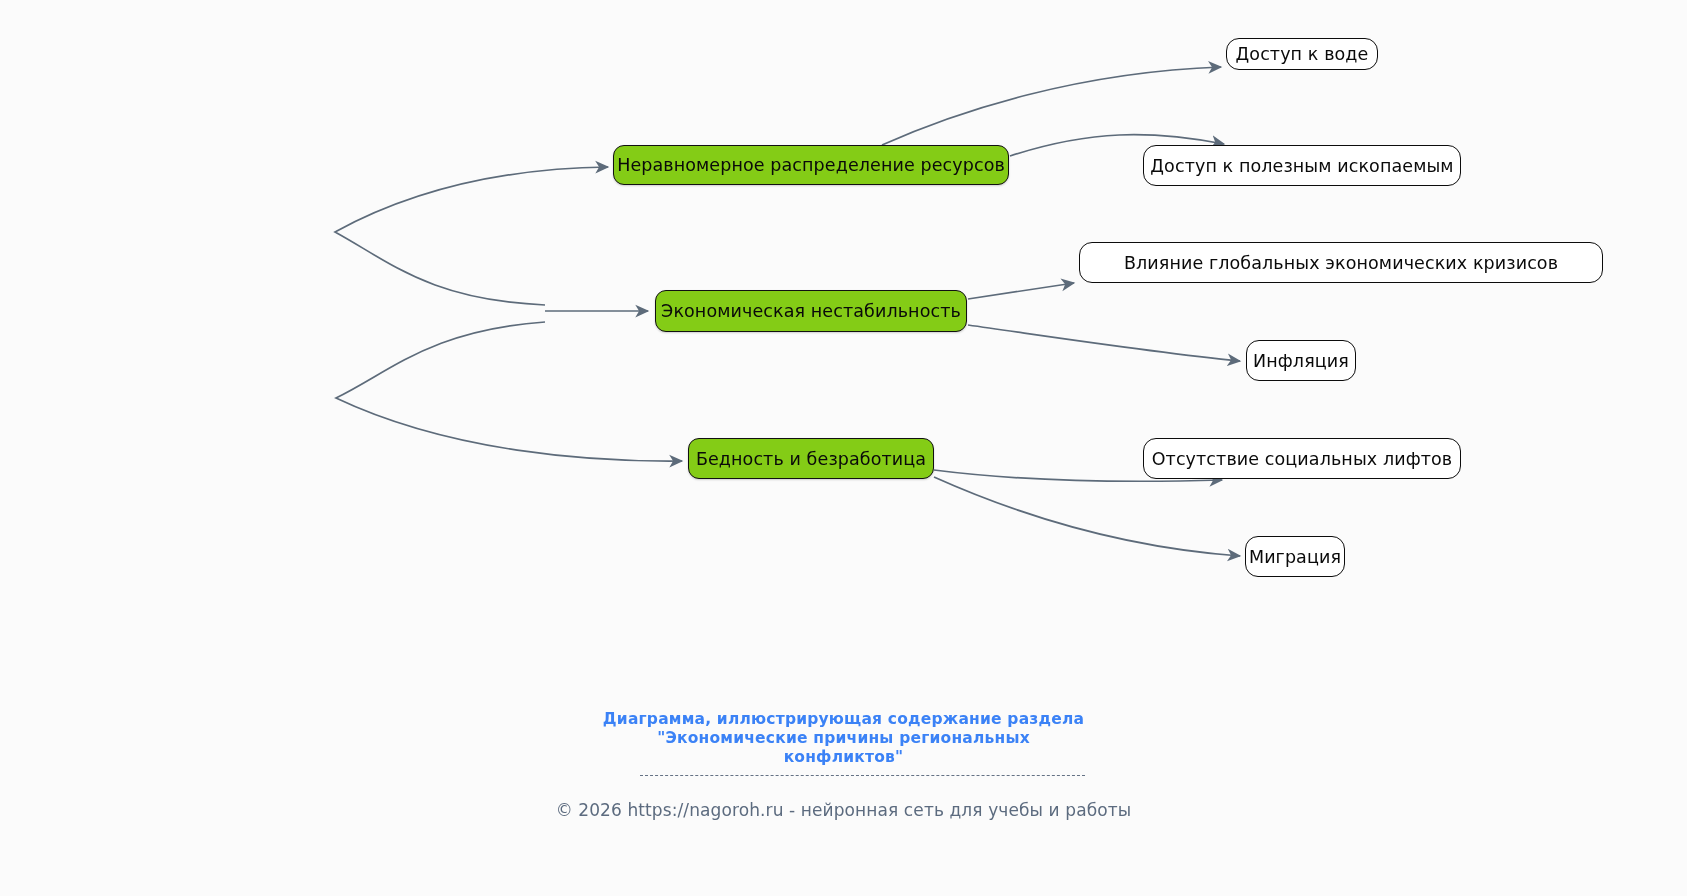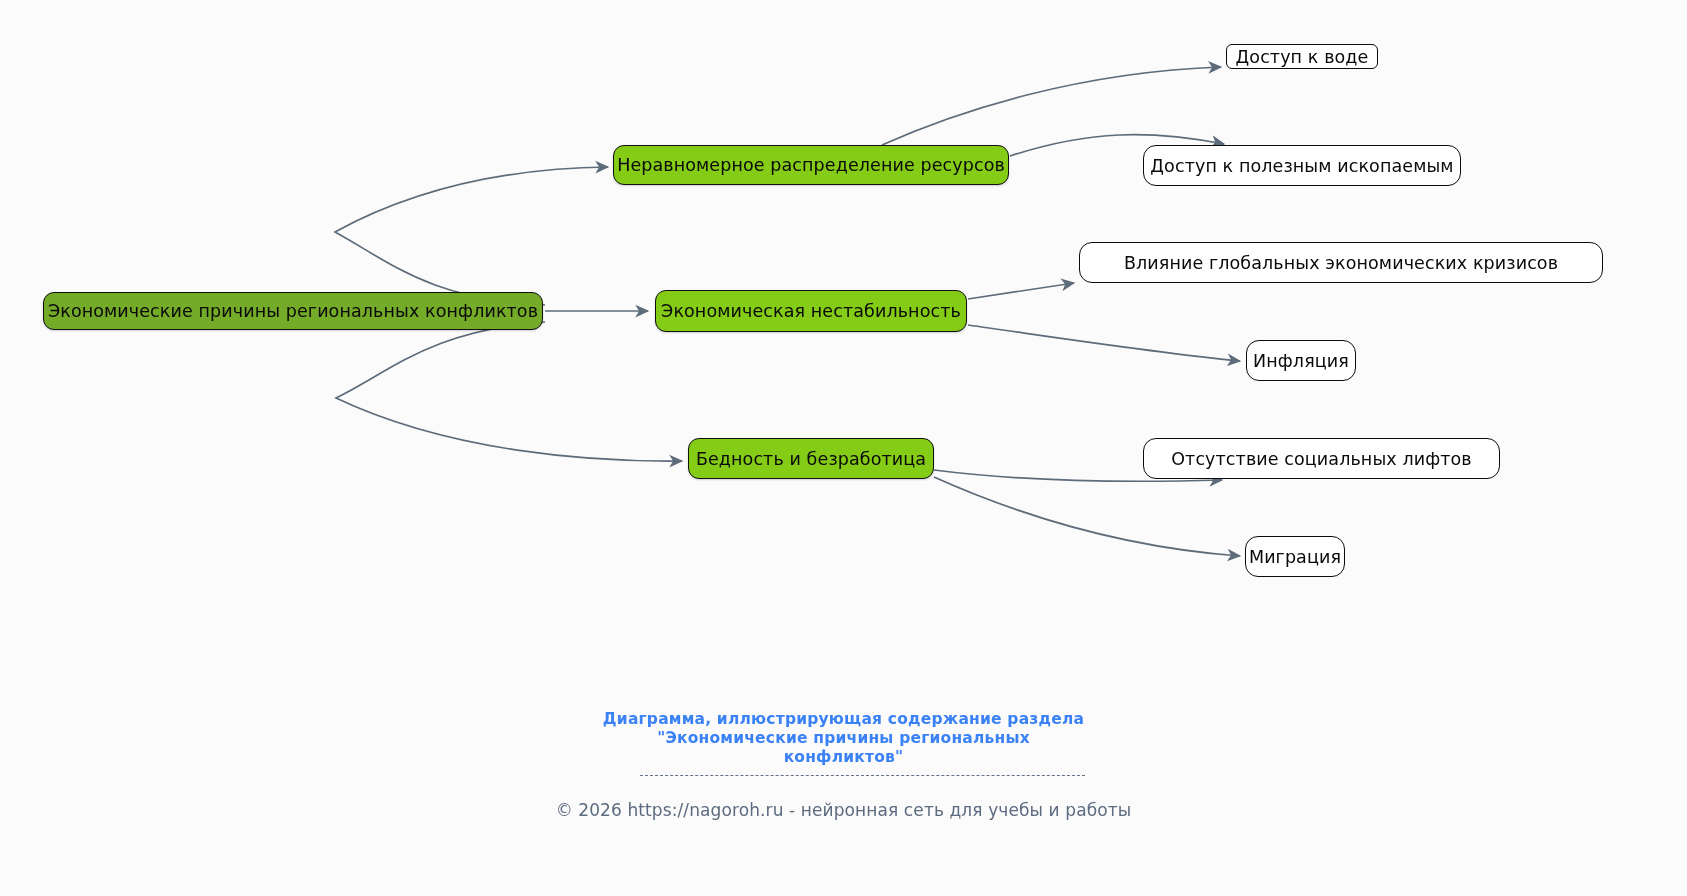--- a/index.html
+++ b/index.html
@@ -107,53 +107,50 @@
     <path d="M 882 145 C 960 110, 1080 72, 1221 67" fill="none" stroke="#5d6b7a" stroke-width="1.7" marker-end="url(#arrow)"></path>
     <path d="M 1010 156 C 1090 130, 1150 130, 1224 144" fill="none" stroke="#5d6b7a" stroke-width="1.7" marker-end="url(#arrow)"></path>
 
     <path d="M 968 299 L 1074 283" fill="none" stroke="#5d6b7a" stroke-width="1.7" marker-end="url(#arrow)"></path>
     <path d="M 968 325 C 1060 338, 1150 352, 1240 361" fill="none" stroke="#5d6b7a" stroke-width="1.7" marker-end="url(#arrow)"></path>
 
     <path d="M 934 470 C 1020 481, 1120 483, 1222 480" fill="none" stroke="#5d6b7a" stroke-width="1.7" marker-end="url(#arrow)"></path>
     <path d="M 934 477 C 1030 520, 1130 548, 1240 556" fill="none" stroke="#5d6b7a" stroke-width="1.7" marker-end="url(#arrow)"></path>
   </svg>
 
-  <div class="node node-root" style="left:43px; top:292px; width:500px; height:38px;">
-    <span>Экономические причины региональных конфликтов</span>
-  </div>
 
   <div class="node node-branch" style="left:613px; top:145px; width:396px; height:40px;">
     <span>Неравномерное распределение ресурсов</span>
   </div>
 
   <div class="node node-branch" style="left:655px; top:290px; width:312px; height:42px;">
     <span>Экономическая нестабильность</span>
   </div>
 
   <div class="node node-branch" style="left:688px; top:438px; width:246px; height:41px;">
     <span>Бедность и безработица</span>
   </div>
 
-  <div class="node node-leaf" style="left:1226px; top:44px; width:152px; height:25px;border-radius:6px;">
+  <div class="node node-leaf" style="left:1226px; top:38px; width:152px; height:32px;">
     <span>Доступ к воде</span>
   </div>
 
   <div class="node node-leaf" style="left:1143px; top:145px; width:318px; height:41px;">
     <span>Доступ к полезным ископаемым</span>
   </div>
 
   <div class="node node-leaf" style="left:1079px; top:242px; width:524px; height:41px;">
     <span>Влияние глобальных экономических кризисов</span>
   </div>
 
   <div class="node node-leaf" style="left:1246px; top:340px; width:110px; height:41px;">
     <span>Инфляция</span>
   </div>
 
-  <div class="node node-leaf" style="left:1143px; top:438px; width:357px; height:41px;">
+  <div class="node node-leaf" style="left:1143px; top:438px; width:318px; height:41px;">
     <span>Отсутствие социальных лифтов</span>
   </div>
 
   <div class="node node-leaf" style="left:1245px; top:536px; width:100px; height:41px;">
     <span>Миграция</span>
   </div>
 
   <div class="caption" style="top:710px;">Диаграмма, иллюстрирующая содержание раздела</div>
   <div class="caption" style="top:729px;">"Экономические причины региональных</div>
   <div class="caption" style="top:748px;">конфликтов"</div>

